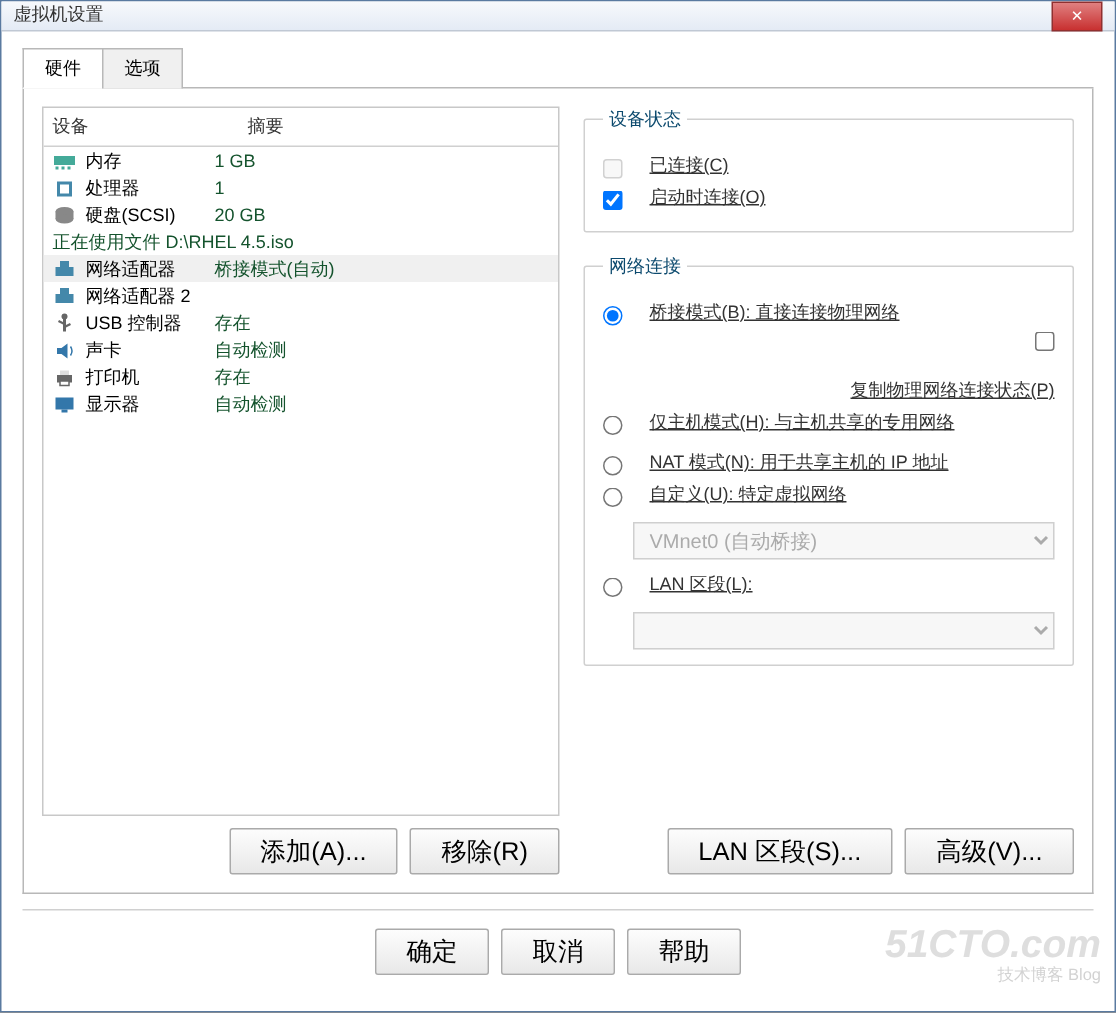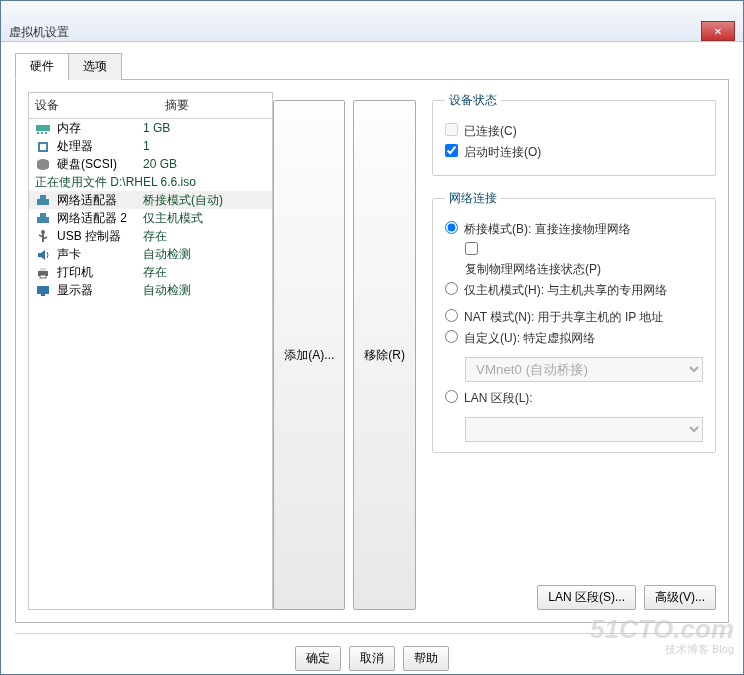--- a/index.html
+++ b/index.html
@@ -1,42 +1,42 @@
 <!DOCTYPE html>
 <html><head>
 <meta charset="utf-8">
 <style>
 * { box-sizing: border-box; margin: 0; padding: 0; }
 body { font-family: "Microsoft YaHei", Tahoma, sans-serif; font-size: 12px; background: #000; width: 744px; height: 675px; position: relative; }
 .window { position: absolute; left: 0; top: 0; width: 744px; height: 675px; background: #fff; border: 1px solid #5a7aa0; box-shadow: 0 0 8px rgba(0,0,0,0.5); }
-.titlebar { height: 41px; background: linear-gradient(#f7f9fc, #e4ebf5); display: flex; align-items: flex-end; padding: 0 8px; border-bottom: 1px solid #c0c8d4; }
+.titlebar { height: 20px; background: linear-gradient(#f7f9fc, #e4ebf5); display: flex; align-items: flex-start; padding: 0 8px; border-bottom: 1px solid #c0c8d4; }
 .titlebar-text { font-size: 12px; color: #333; }
 .titlebar-controls { margin-left: auto; display: flex; gap: 0; }
 .titlebar-btn { width: 34px; height: 20px; border: 1px solid #8a9bb0; background: linear-gradient(#f0f4fa,#d8e0ec); display: flex; align-items: center; justify-content: center; font-size: 10px; }
 .titlebar-btn.close { background: linear-gradient(#e08080,#c83030); color: #fff; border-color: #903030; }
 .content { padding: 10px 14px 14px; height: calc(100% - 30px); display: flex; flex-direction: column; }
 .tabs { display: flex; border-bottom: 1px solid #b8b8b8; margin-bottom: 0; }
 .tab { padding: 4px 14px; border: 1px solid #b8b8b8; border-bottom: none; background: #f0f0f0; margin-right: -1px; position: relative; top: 1px; }
 .tab.active { background: #fff; border-bottom: 1px solid #fff; text-align: center; }
 .panel { flex: 1; border: 1px solid #b8b8b8; border-top: none; padding: 12px; display: flex; gap: 16px; overflow: hidden; }
-.left { width: 388px; display: flex; flex-direction: row; }
+.left { width: 345px; display: flex; flex-direction: column; }
 .dev-header { display: flex; padding: 4px 6px; border-bottom: 1px solid #d0d0d0; font-weight: normal; color: #333; }
 .dev-header .c1 { width: 130px; }
 .dev-list { flex: 1; border: 1px solid #c8c8c8; background: #fff; overflow: auto; }
 .dev-row { display: flex; padding: 2px 6px; align-items: center; height: 18px; }
 .dev-row.selected { background: #f0f0f0; }
 .dev-row .icon { width: 16px; height: 14px; margin-right: 6px; flex-shrink: 0; }
 .dev-row .c1 { width: 108px; display: flex; align-items: center; }
 .dev-row .c2 { flex: 1; color: #14532d; }
 .left-buttons { display: flex; justify-content: flex-end; gap: 8px; margin-top: 8px; }
-.btn { padding: 3px 10px; border: 1px solid #aaa; background: linear-gradient(#fdfdfd,#e8e8e8); border-radius: 2px; font-size: 12px; cursor: pointer; }
+.btn { padding: 3px 20px; border: 1px solid #aaa; background: linear-gradient(#fdfdfd,#e8e8e8); border-radius: 2px; font-size: 17px; cursor: pointer; }
 .right { flex: 1; display: flex; flex-direction: column; gap: 14px; }
 fieldset { border: 1px solid #d0d0d0; padding: 10px 12px; border-radius: 2px; }
 legend { padding: 0 4px; color: #0c4a6e; }
-.chk-row, .rad-row { display: flex; align-items: flex-start; gap: 6px; margin: 4px 0; color: #333; }
+.chk-row, .rad-row { display: flex; align-items: flex-end; gap: 18px; margin: 4px 0; color: #333; text-decoration: underline; }
 .rad-sub { margin-left: 20px; flex-direction: column; }
 .select { width: 100%; padding: 3px 6px; border: 1px solid #bbb; background: #f4f4f4; color: #888; margin-top: 6px; }
 .right-buttons { display: flex; justify-content: flex-end; gap: 8px; margin-top: auto; }
 .footer { display: flex; justify-content: center; gap: 8px; padding-top: 12px; border-top: 1px solid #d0d0d0; margin-top: 10px; }
 .watermark { position: absolute; right: 10px; bottom: 30px; font-size: 26px; font-weight: bold; color: rgba(200,200,200,0.6); font-style: italic; pointer-events: none; }
 .watermark-sub { position: absolute; right: 10px; bottom: 18px; font-size: 11px; color: rgba(180,180,180,0.6); pointer-events: none; }
 input[type=checkbox], input[type=radio] { margin: 0; }
 svg { display: block; }
 </style>
 </head>
@@ -95,21 +95,21 @@
                       <ellipse cx="8" cy="5" rx="6" ry="3" fill="#888"></ellipse>
                       <rect x="2" y="5" width="12" height="5" fill="#888"></rect>
                       <ellipse cx="8" cy="10" rx="6" ry="3" fill="#888"></ellipse>
                     </svg>
                   </span>
                   <span>硬盘(SCSI)</span>
                 </div>
                 <div class="c2">20 GB</div>
               </div>
               <div class="dev-row">
-                <div class="c2">正在使用文件 D:\RHEL 6.6.iso</div>
+                <div class="c2">正在使用文件 D:\RHEL 4.5.iso</div>
               </div>
               <div class="dev-row selected">
                 <div class="c1">
                   <span class="icon">
                     <svg width="16" height="14" viewBox="0 0 16 14">
                       <rect x="2" y="6" width="12" height="6" fill="#48a"></rect>
                       <rect x="5" y="2" width="6" height="4" fill="#48a"></rect>
                     </svg>
                   </span>
                   <span>网络适配器</span>
@@ -119,21 +119,20 @@
               <div class="dev-row">
                 <div class="c1">
                   <span class="icon">
                     <svg width="16" height="14" viewBox="0 0 16 14">
                       <rect x="2" y="6" width="12" height="6" fill="#48a"></rect>
                       <rect x="5" y="2" width="6" height="4" fill="#48a"></rect>
                     </svg>
                   </span>
                   <span>网络适配器 2</span>
                 </div>
-                <div class="c2">仅主机模式</div>
               </div>
               <div class="dev-row">
                 <div class="c1">
                   <span class="icon">
                     <svg width="16" height="14" viewBox="0 0 16 14">
                       <circle cx="8" cy="3" r="2" fill="#666"></circle>
                       <rect x="7" y="3" width="2" height="10" fill="#666"></rect>
                       <path d="M8 8 L4 6 M8 10 L12 8" stroke="#666" stroke-width="1.5"></path>
                     </svg>
                   </span>

